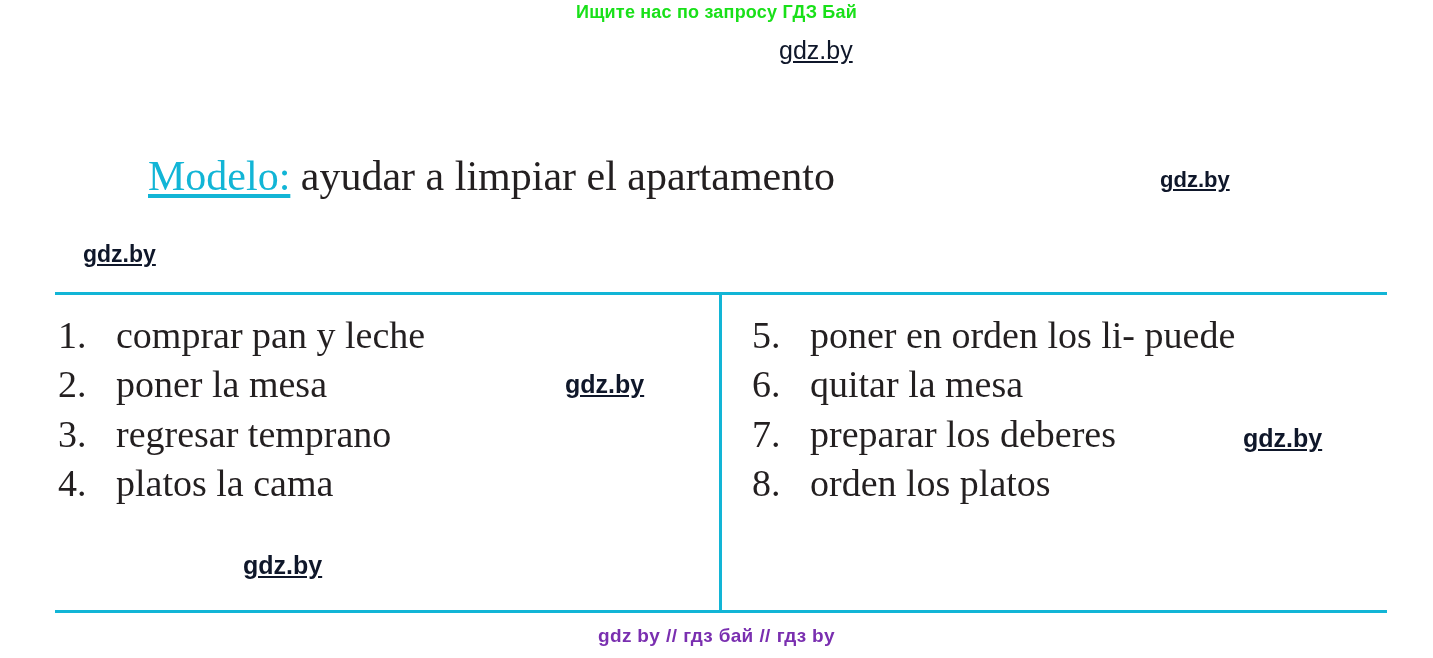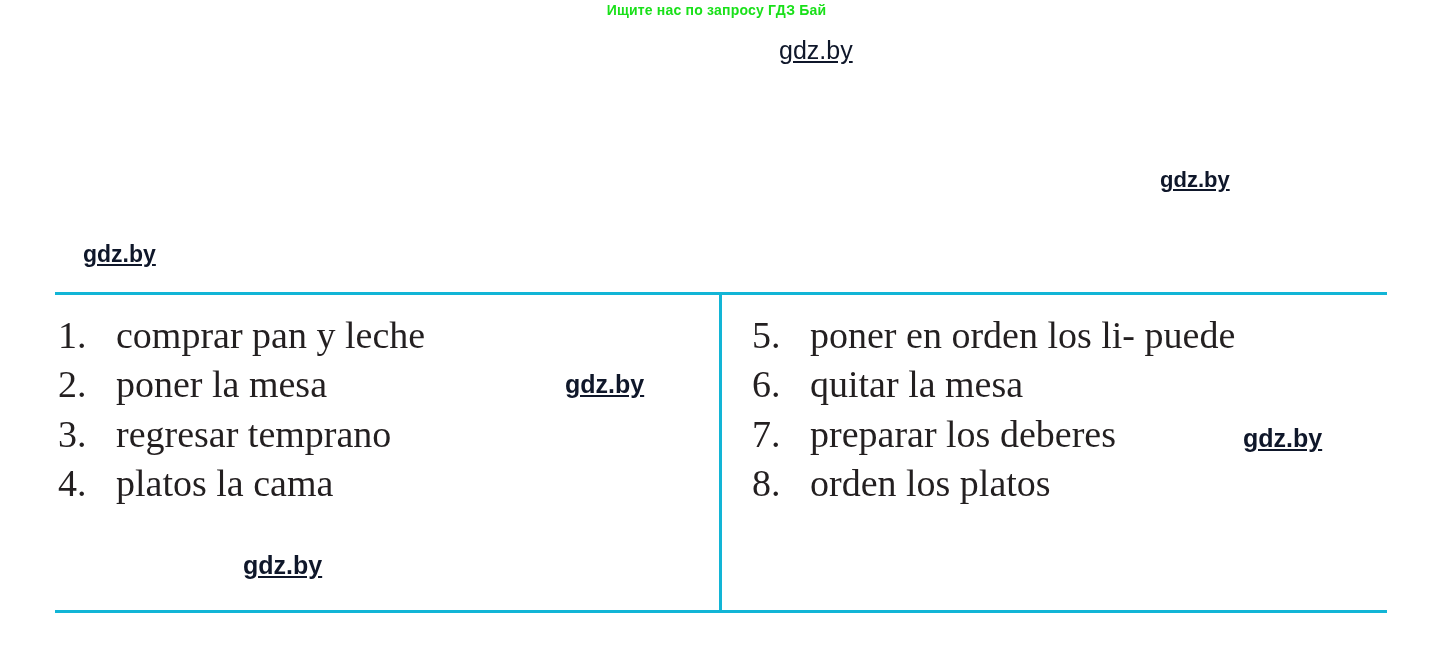--- a/index.html
+++ b/index.html
@@ -23,21 +23,21 @@
 
   
   .top-banner {
     position: absolute;
     top: 2px;
     left: 0;
     width: 1433px;
     text-align: center;
     font-family: "Liberation Sans", sans-serif;
     font-weight: bold;
-    font-size: 14px;
+    font-size: 18px;
     color: #19e019;
     letter-spacing: 0.2px;
   }
 
   
   .wm {
     position: absolute;
     font-family: "Liberation Sans", sans-serif;
     color: #0f172a;
     font-weight: bold;
@@ -167,20 +167,23 @@
   <div class="top-banner">Ищите нас по запросу ГДЗ Бай</div>
 
   <div class="wm wm-top">gdz.by</div>
   <div class="wm wm-modelo">gdz.by</div>
   <div class="wm wm-left1">gdz.by</div>
   <div class="wm wm-mid">gdz.by</div>
   <div class="wm wm-right">gdz.by</div>
   <div class="wm wm-bottomL">gdz.by</div>
 
 
+  <div class="modelo-line">
+    <span class="modelo-label">Modelo:</span><span class="modelo-text"> ayudar a limpiar el apartamento</span>
+  </div>
 
 
   <div class="table-top-rule"></div>
   <div class="table-mid-rule"></div>
   <div class="table-bottom-rule"></div>
 
   <div class="col col-left">
     <div class="item">
       <span class="idx">1.</span>
       <span class="txt">comprar pan y leche</span>
@@ -214,14 +217,17 @@
     <div class="item">
       <span class="idx">7.</span>
       <span class="txt">preparar los deberes</span>
     </div>
     <div class="item">
       <span class="idx">8.</span>
       <span class="txt">orden los platos</span>
     </div>
   </div>
 
+  <div class="footer">
+    <span>gdz by</span><span class="sep">//</span><span>гдз бай</span><span class="sep">//</span><span>гдз by</span>
+  </div>
 
 </div>
 
 </body></html>

